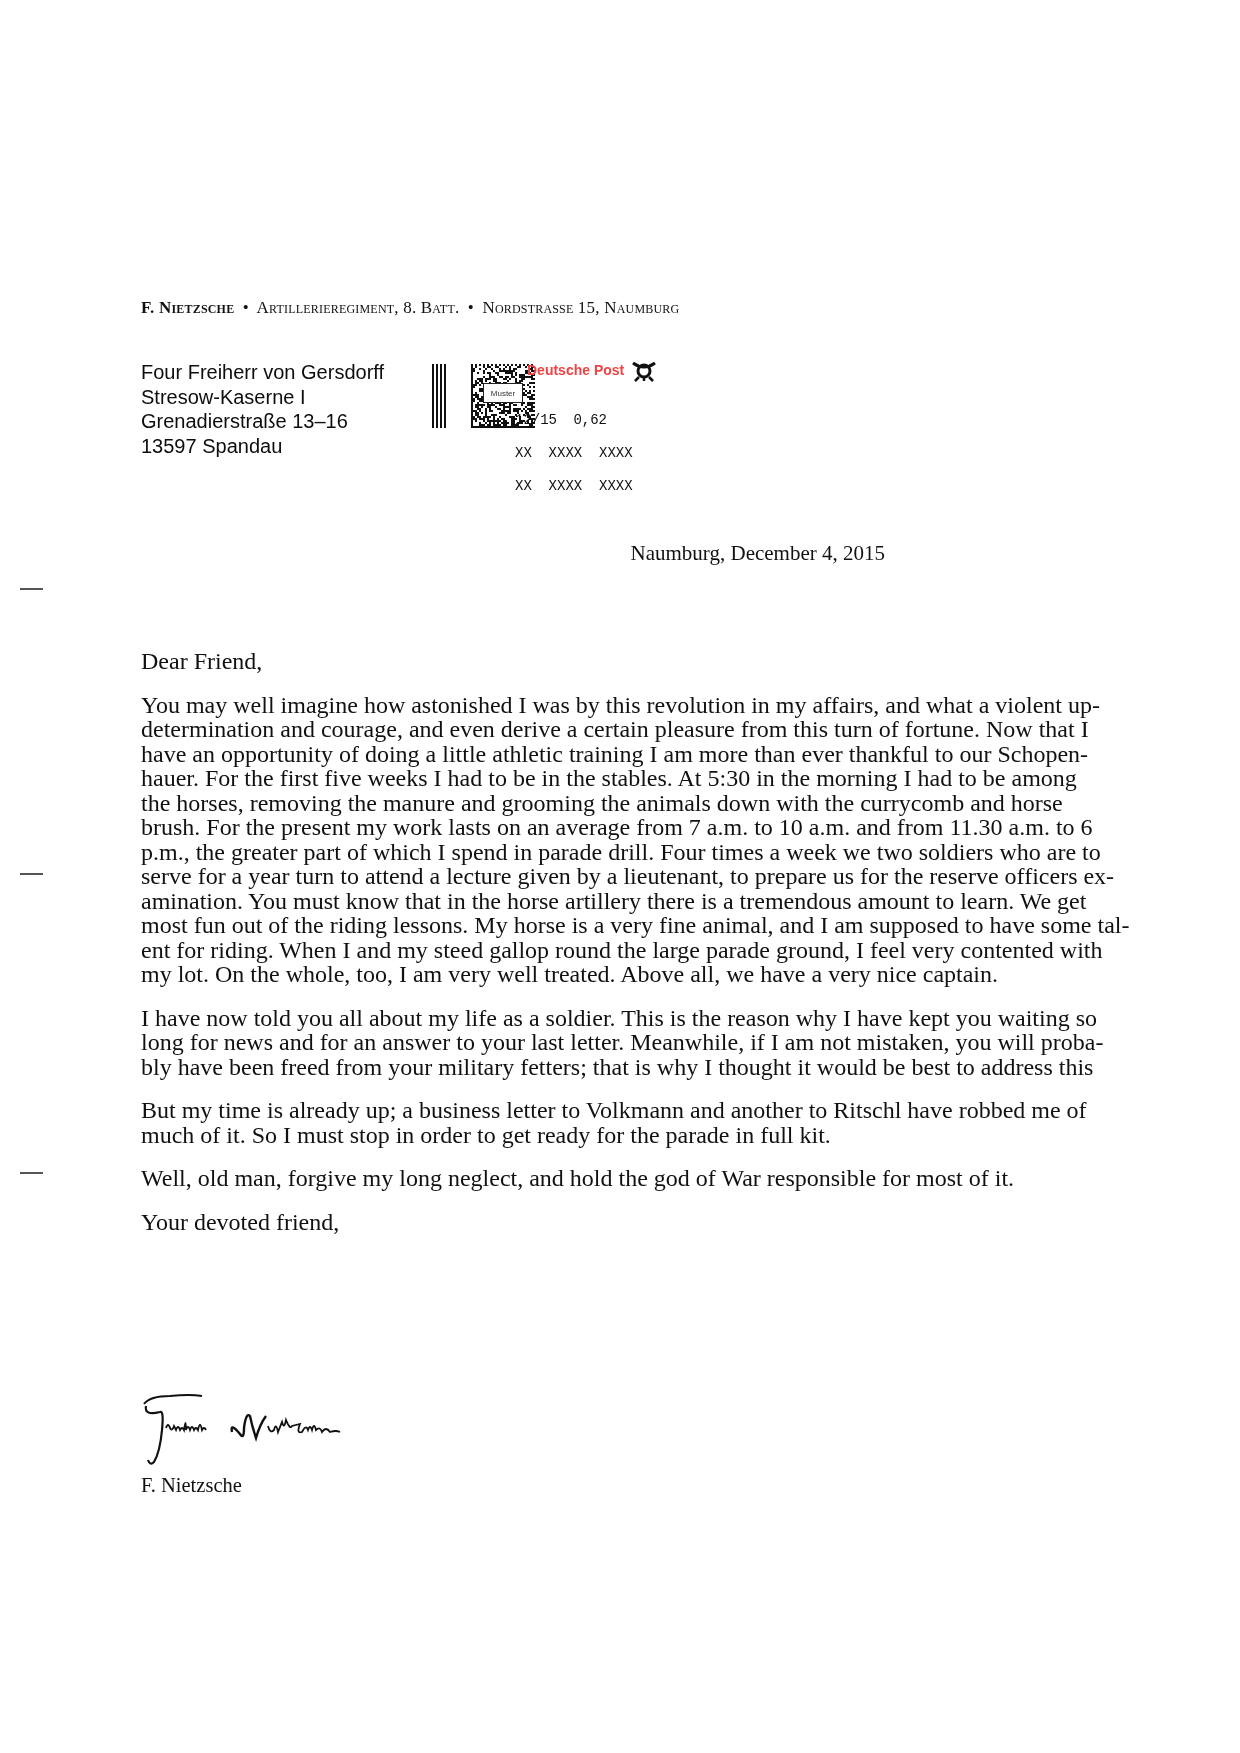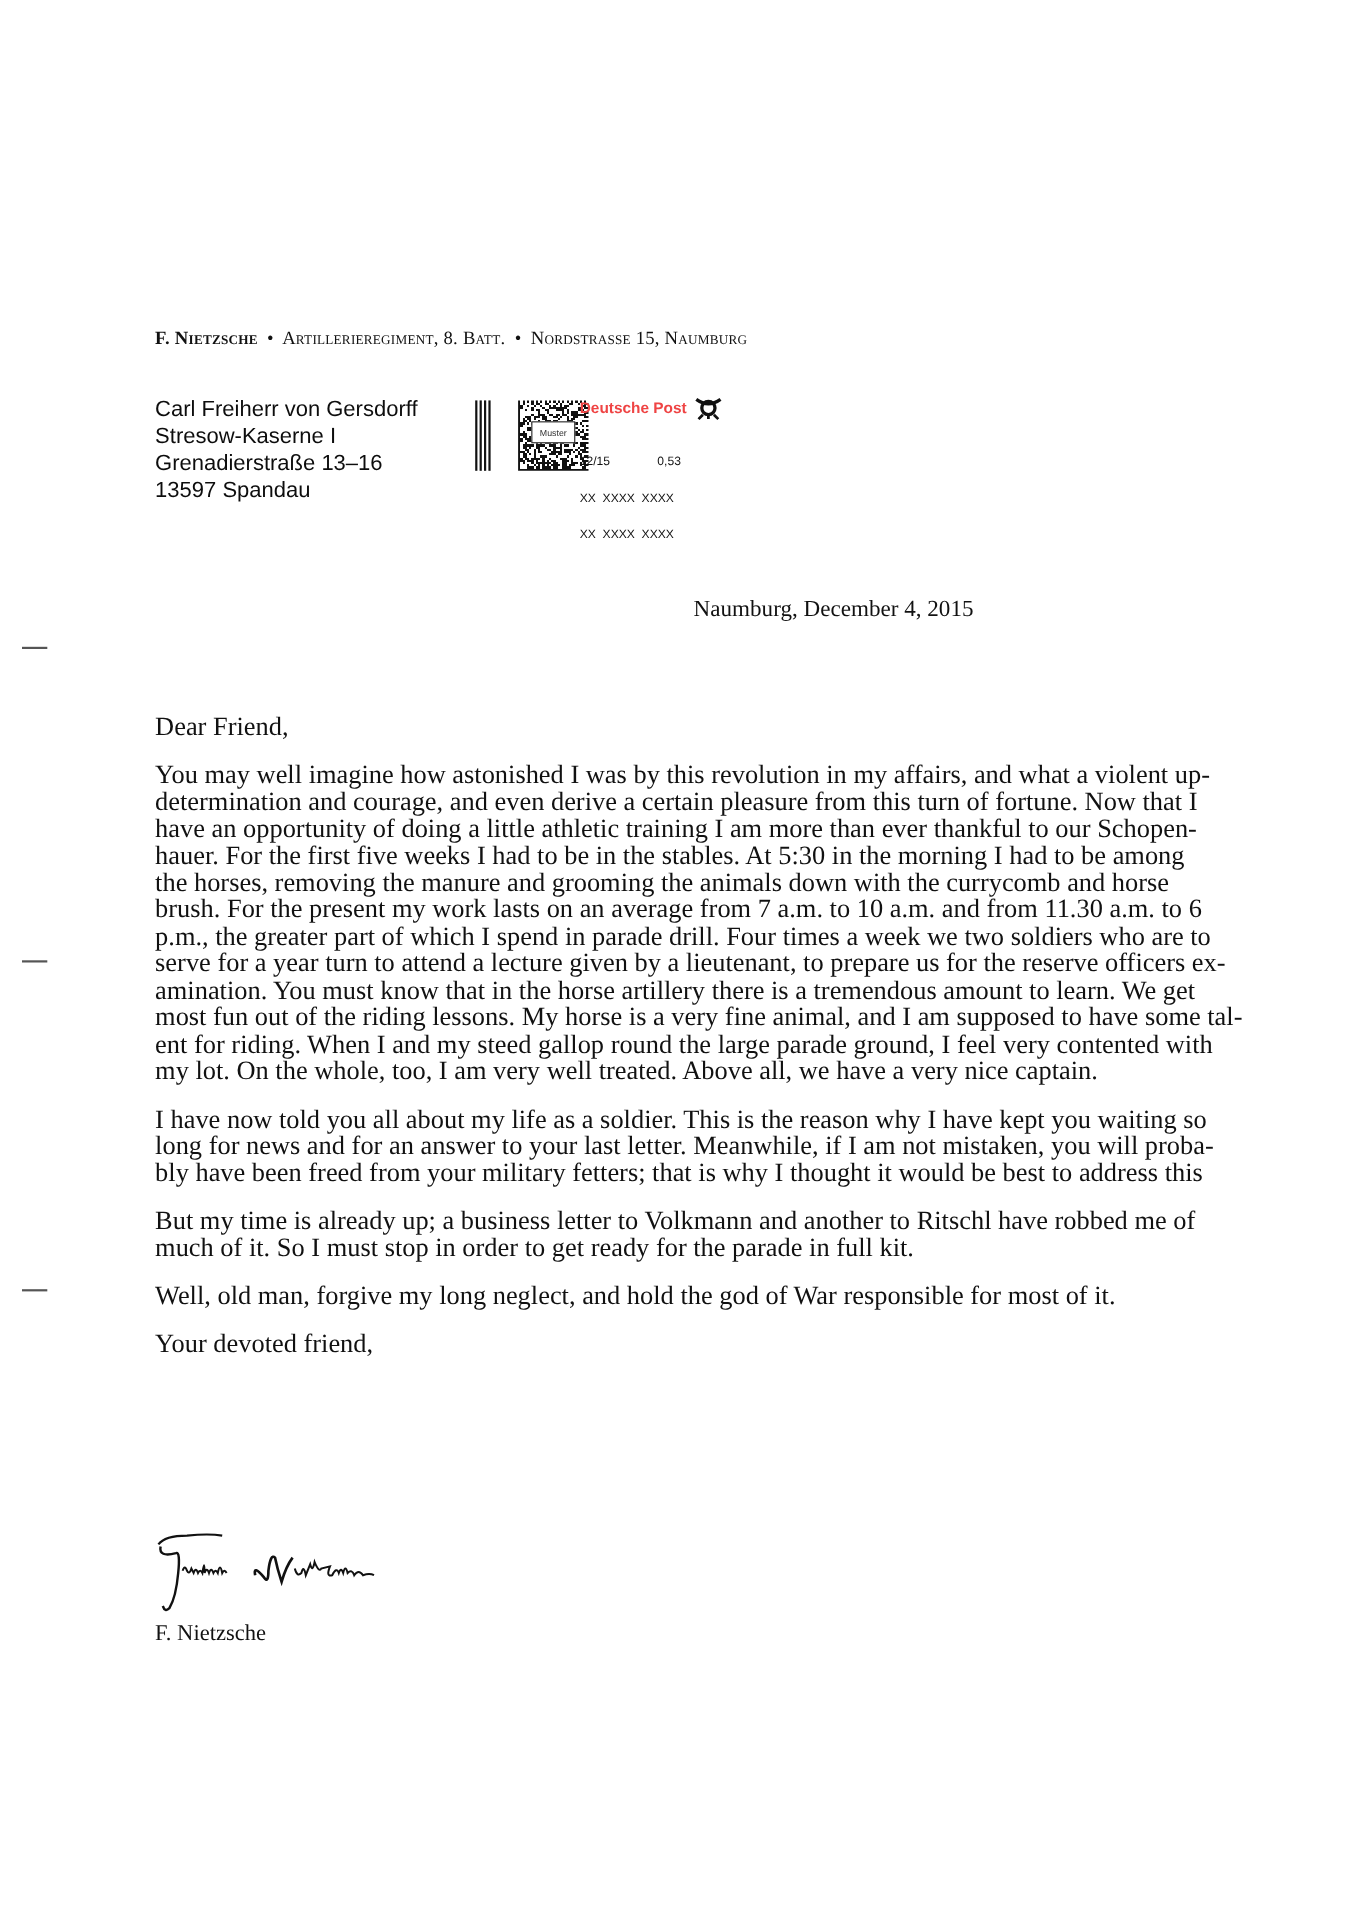--- a/index.html
+++ b/index.html
@@ -77,23 +77,23 @@
   .stamp .brand {
     position: absolute; left: 95px; top: 2px;
     font-family: "Liberation Sans", "DejaVu Sans", sans-serif;
     font-size: 14px; font-weight: bold; color: #ef4444;
     white-space: nowrap;
   }
   .stamp .horn {
     position: absolute; left: 198px; top: 0px; width: 28px; height: 22px;
   }
   .stamp .info {
-    position: absolute; left: 95px; top: 33px;
-    font-family: Liberation Sans, sans-serif;
-    font-size: 11px; line-height: 11px; color: #111;
+    position: absolute; left: 83px; top: 33px;
+    font-family: Liberation Mono, monospace;
+    font-size: 14px; line-height: 11px; color: #111;
     white-space: pre;
   }
   .stamp .info .row1 { display: flex; width: 92px; justify-content: space-between; }
 
   .date {
     position: absolute;
     right: 205px;
     top: 541px;
     font-size: 21px;
     white-space: nowrap;
@@ -146,21 +146,21 @@
 
   <div class="sender-line">
     <span class="name">F. Nietzsche</span>
     <span class="sep">•</span>
     <span>Artillerieregiment, 8. Batt.</span>
     <span class="sep">•</span>
     <span>Nordstraße 15, Naumburg</span>
   </div>
 
   <div class="recipient">
-    <div>Carl Freiherr von Gersdorff</div>
+    <div>Four Freiherr von Gersdorff</div>
     <div>Stresow-Kaserne I</div>
     <div>Grenadierstraße 13–16</div>
     <div>13597 Spandau</div>
   </div>
 
   <div class="stamp">
     <div class="bars">
       <span style="width:3px"></span>
         <span style="width:2px"></span>
         <span style="width:3px"></span>
@@ -684,21 +684,21 @@
     </div>
     <div class="brand">Deutsche Post</div>
     <svg class="horn" viewBox="0 0 28 22">
       <path d="M3 3 Q14 11 25 3" stroke="#111" stroke-width="3" fill="none"></path>
       <circle cx="14" cy="11" r="6" stroke="#111" stroke-width="3" fill="none"></circle>
       <path d="M9 17 L5 21 M19 17 L23 21 M14 17 L14 21" stroke="#111" stroke-width="2.5"></path>
     </svg>
     <div class="info">
       <div class="row1">
         <span>12/15</span>
-        <span>0,53</span>
+        <span>0,62</span>
       </div>
       <div>XX  XXXX  XXXX</div>
       <div>XX  XXXX  XXXX</div>
     </div>
   </div>
 
   <div class="date">Naumburg, December 4, 2015</div>
 
   <div class="body-text">
     <p class="salutation">Dear Friend,</p>

